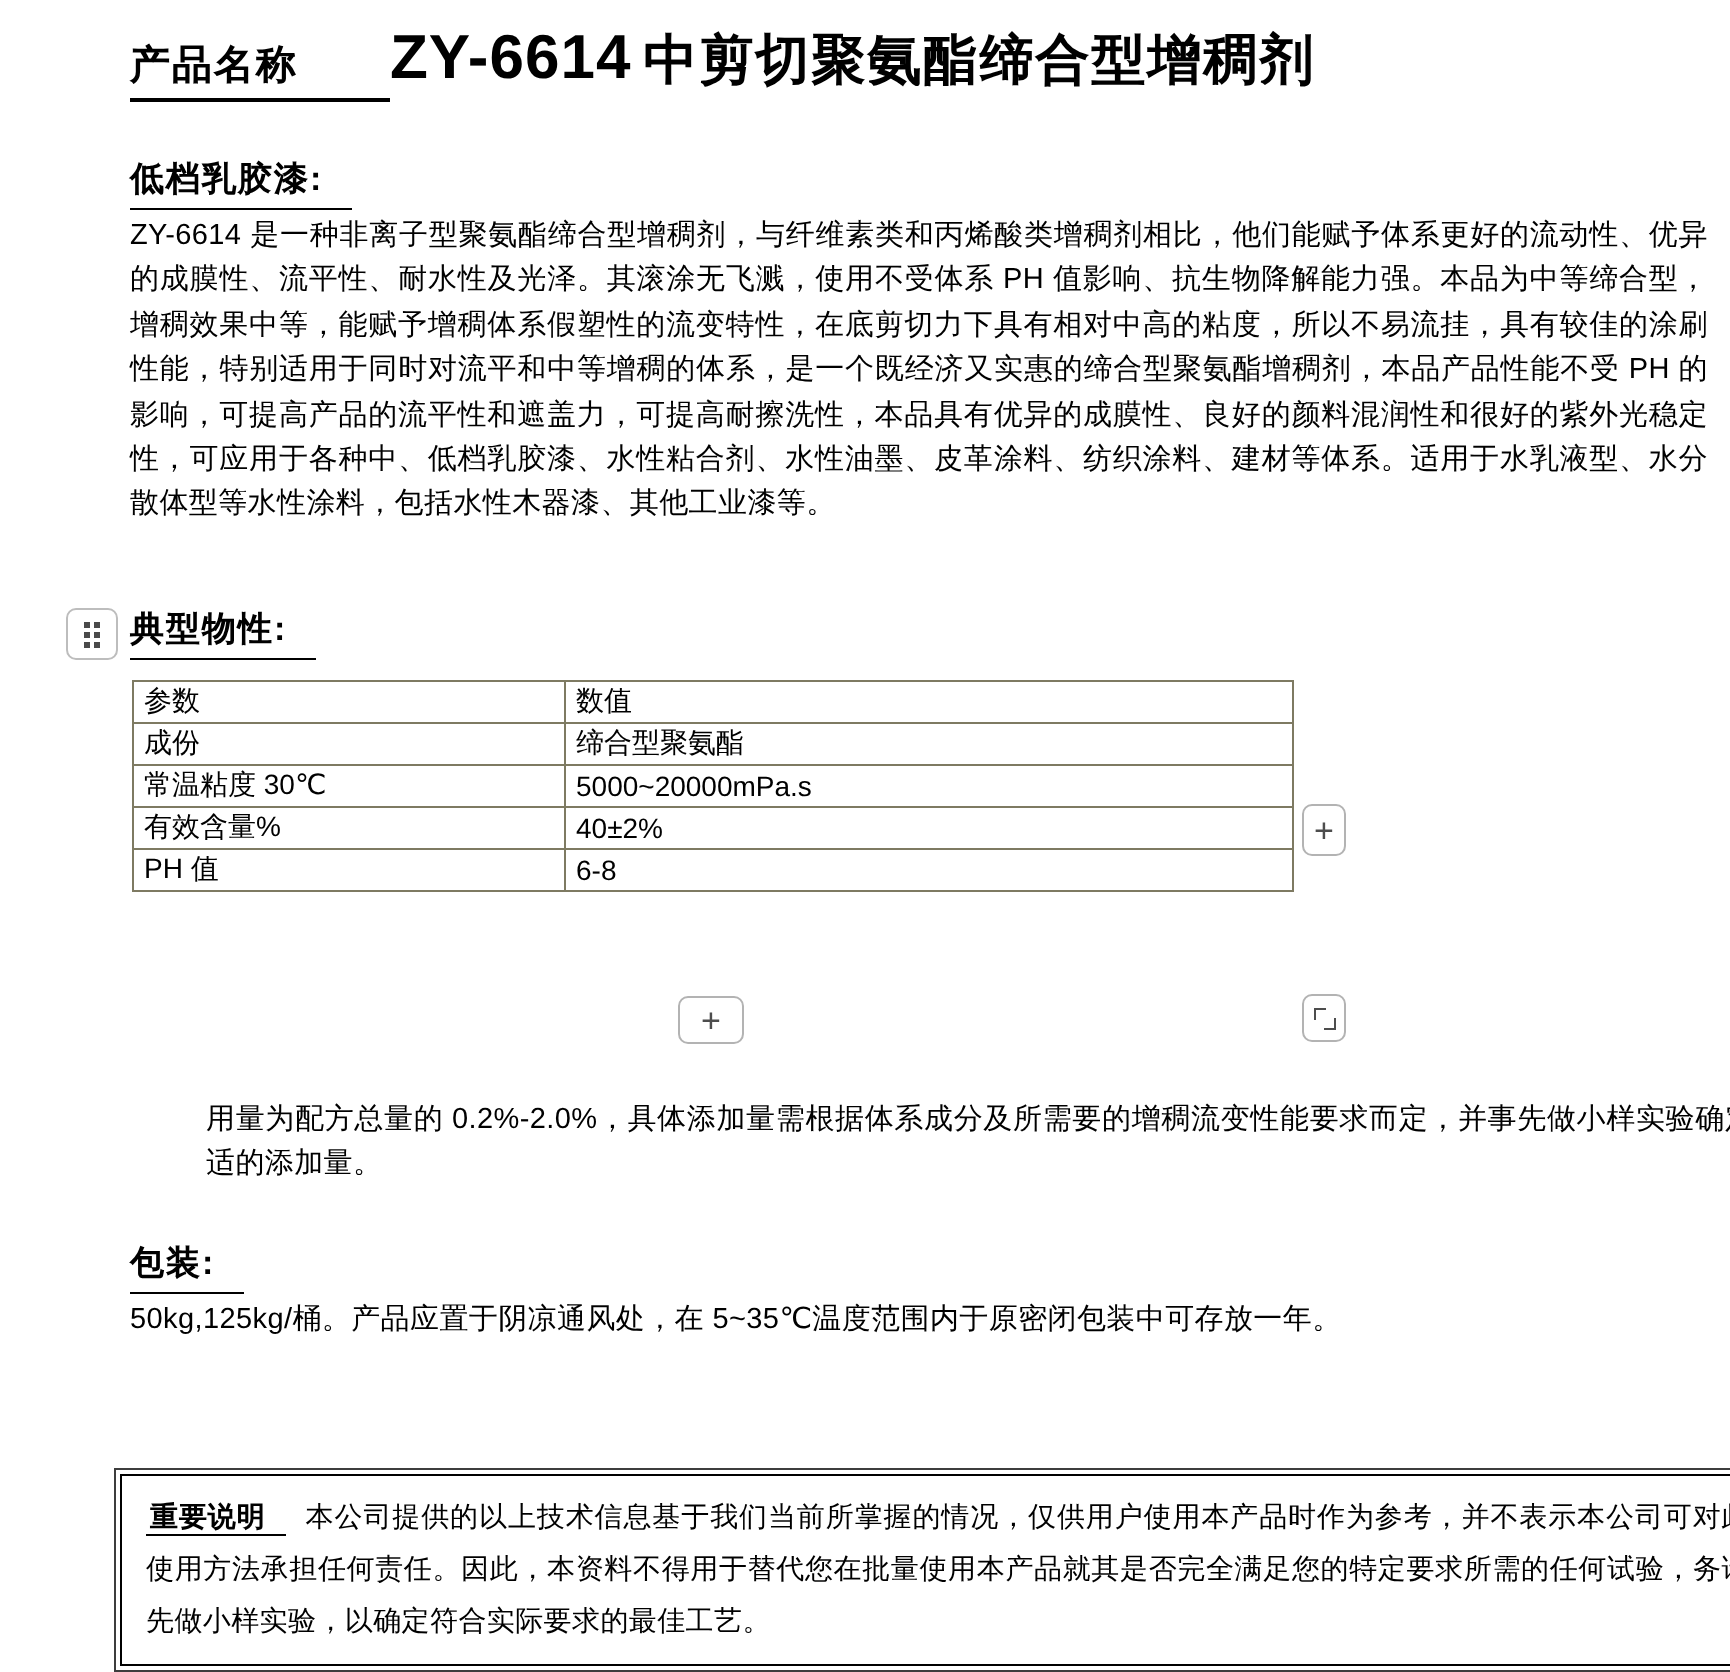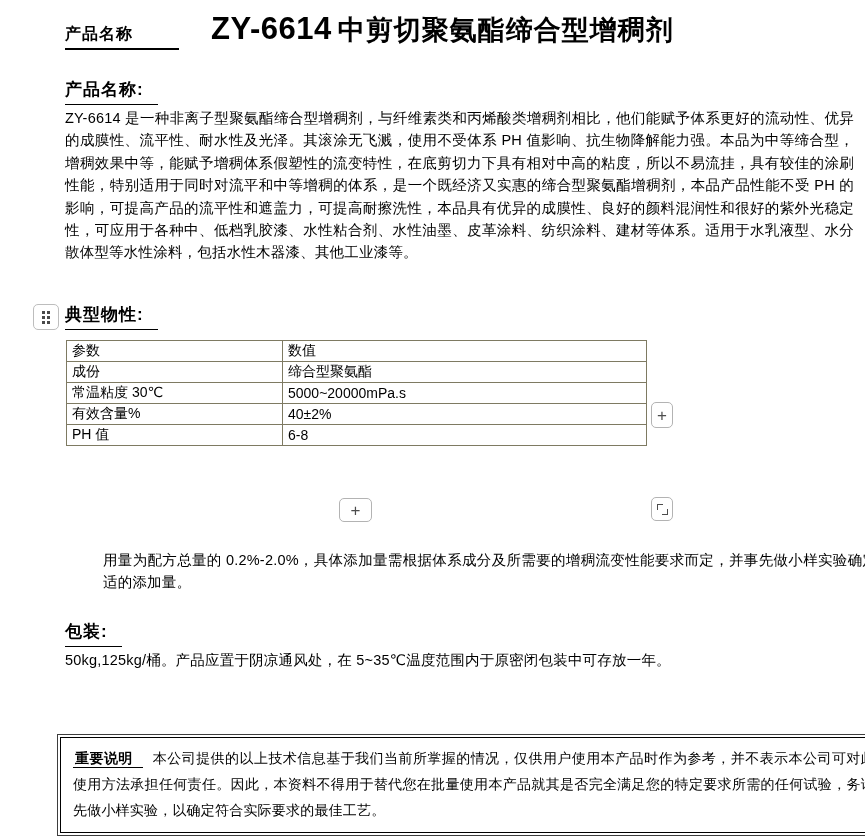--- a/index.html
+++ b/index.html
@@ -12,26 +12,26 @@
     background:#ffffff;
     overflow:hidden;
   }
 
   
   .header {
     position:absolute; left:65px; top:10px;
     display:flex; align-items:baseline;
   }
   .product-label {
-    font-size:16px; font-weight:bold;
+    font-size:20px; font-weight:bold;
     border-bottom:2px solid #000;
     padding:0 46px 3px 0;
     letter-spacing:1px;
   }
-  .title { margin-left:32px; font-weight:bold; white-space:nowrap; }
+  .title { font-weight:bold; white-space:nowrap; }
   .title .model { font-size:31px; letter-spacing:0.5px; }
   .title .cn { font-size:27px; margin-left:6px; letter-spacing:1px; }
 
   
   .section-heading {
     position:absolute; left:65px;
     font-size:17px; font-weight:bold;
     letter-spacing:1px;
   }
   .section-heading .hd {
@@ -144,21 +144,21 @@
 </head>
 <body>
 
 <div class="page">
 
   <div class="header">
     <span class="product-label">产品名称</span>
     <h1 class="title"><span class="model">ZY-6614</span><span class="cn">中剪切聚氨酯缔合型增稠剂</span></h1>
   </div>
 
-  <h2 class="section-heading" id="hd-overview"><span class="hd">产品名称: </span></h2>
+  <h2 class="section-heading" id="hd-overview"><span class="hd">低档乳胶漆: </span></h2>
   <p class="body-text" id="p-overview">ZY-6614 是一种非离子型聚氨酯缔合型增稠剂，与纤维素类和丙烯酸类增稠剂相比，他们能赋予体系更好的流动性、优异的成膜性、流平性、耐水性及光泽。其滚涂无飞溅，使用不受体系 PH 值影响、抗生物降解能力强。本品为中等缔合型，增稠效果中等，能赋予增稠体系假塑性的流变特性，在底剪切力下具有相对中高的粘度，所以不易流挂，具有较佳的涂刷性能，特别适用于同时对流平和中等增稠的体系，是一个既经济又实惠的缔合型聚氨酯增稠剂，本品产品性能不受 PH 的影响，可提高产品的流平性和遮盖力，可提高耐擦洗性，本品具有优异的成膜性、良好的颜料混润性和很好的紫外光稳定性，可应用于各种中、低档乳胶漆、水性粘合剂、水性油墨、皮革涂料、纺织涂料、建材等体系。适用于水乳液型、水分散体型等水性涂料，包括水性木器漆、其他工业漆等。</p>
 
   <div class="drag-handle">
     <span class="dots">
         <i></i>
         <i></i>
         <i></i>
         <i></i>
         <i></i>
         <i></i>

